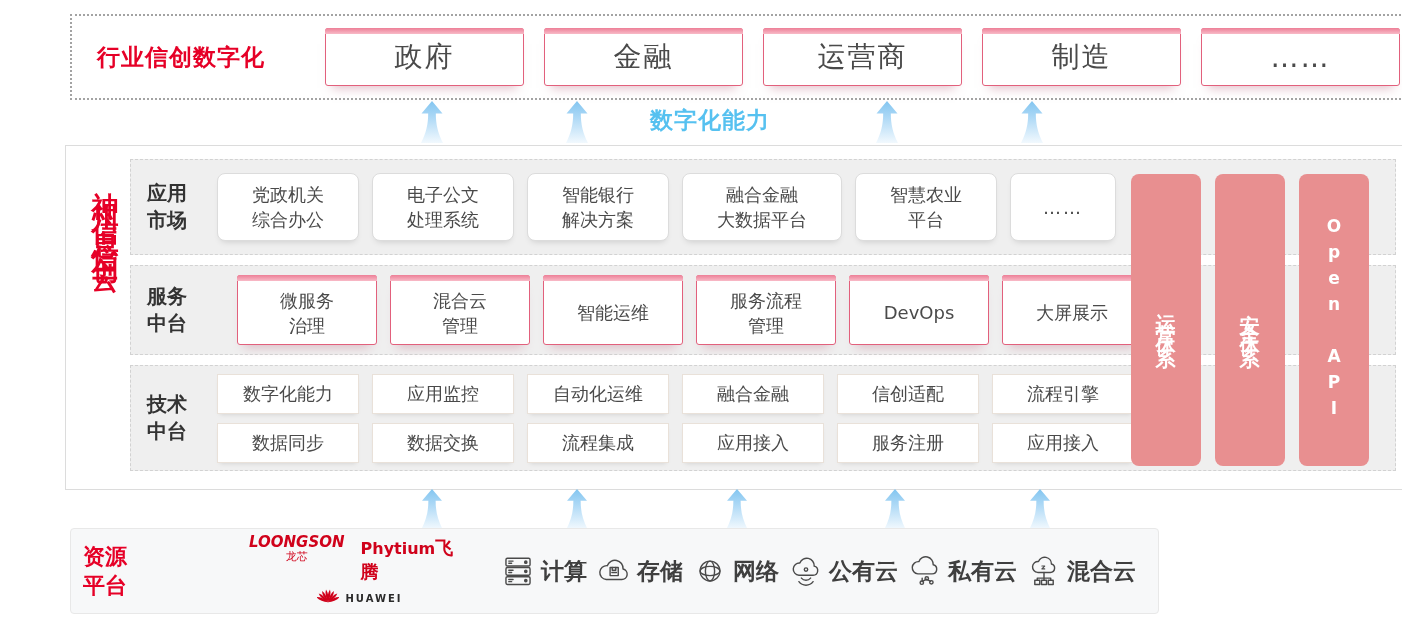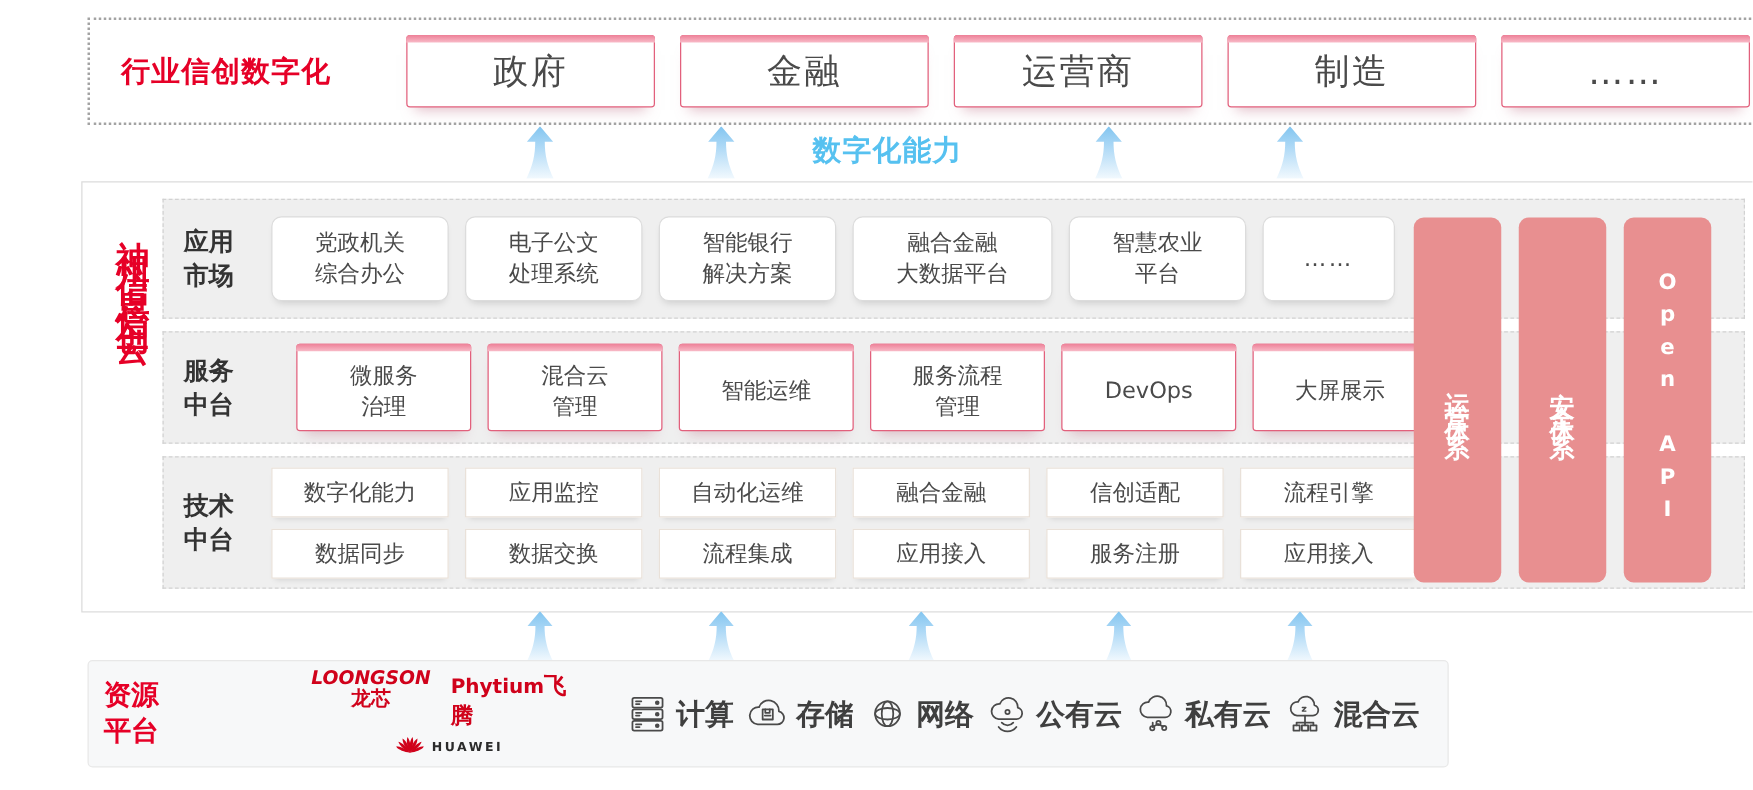--- a/index.html
+++ b/index.html
@@ -57,21 +57,21 @@
   .pillar.p1{left:1065px;}.pillar.p2{left:1149px;}.pillar.p3{left:1233px;font-size:17px;letter-spacing:6px;}
 
   
   .res-box{position:absolute;left:38px;top:528px;width:1089px;height:86px;background:#f7f8f9;
            border:1px solid #e8e8e8;border-radius:4px;display:flex;align-items:center;box-sizing:border-box;}
   .res-label{margin-left:12px;width:74px;font-size:22px;font-weight:bold;color:#e60027;line-height:29px;}
   .vendors{margin-left:92px;width:222px;display:flex;flex-direction:column;align-items:center;gap:3px;}
   .vrow1{display:flex;align-items:flex-start;gap:16px;}
   .loongson{text-align:center;color:#d0021b;}
   .loongson .main{font-style:italic;font-weight:bold;font-size:15px;}
-  .loongson .sub{font-size:16px;font-weight:bold;margin-top:-2px;}
+  .loongson .sub{font-size:11px;font-weight:normal;margin-top:-2px;}
   .phytium{color:#d0021b;font-size:16px;font-weight:bold;margin-top:3px;}
   .phytium .sub{font-size:18px;}
   .huawei{display:flex;align-items:center;gap:6px;}
   .huawei .txt{font-size:10px;font-weight:bold;color:#2b2b2b;letter-spacing:2px;}
   .res-items{flex:1;display:flex;justify-content:space-between;align-items:center;
              margin-left:30px;margin-right:22px;}
   .res-item{display:flex;align-items:center;gap:6px;}
   .res-item svg{width:34px;height:34px;stroke:#4a4a4a;fill:none;stroke-width:2;
                 stroke-linecap:round;stroke-linejoin:round;}
   .res-item .txt{font-size:23px;color:#3f3f3f;font-weight:bold;}

